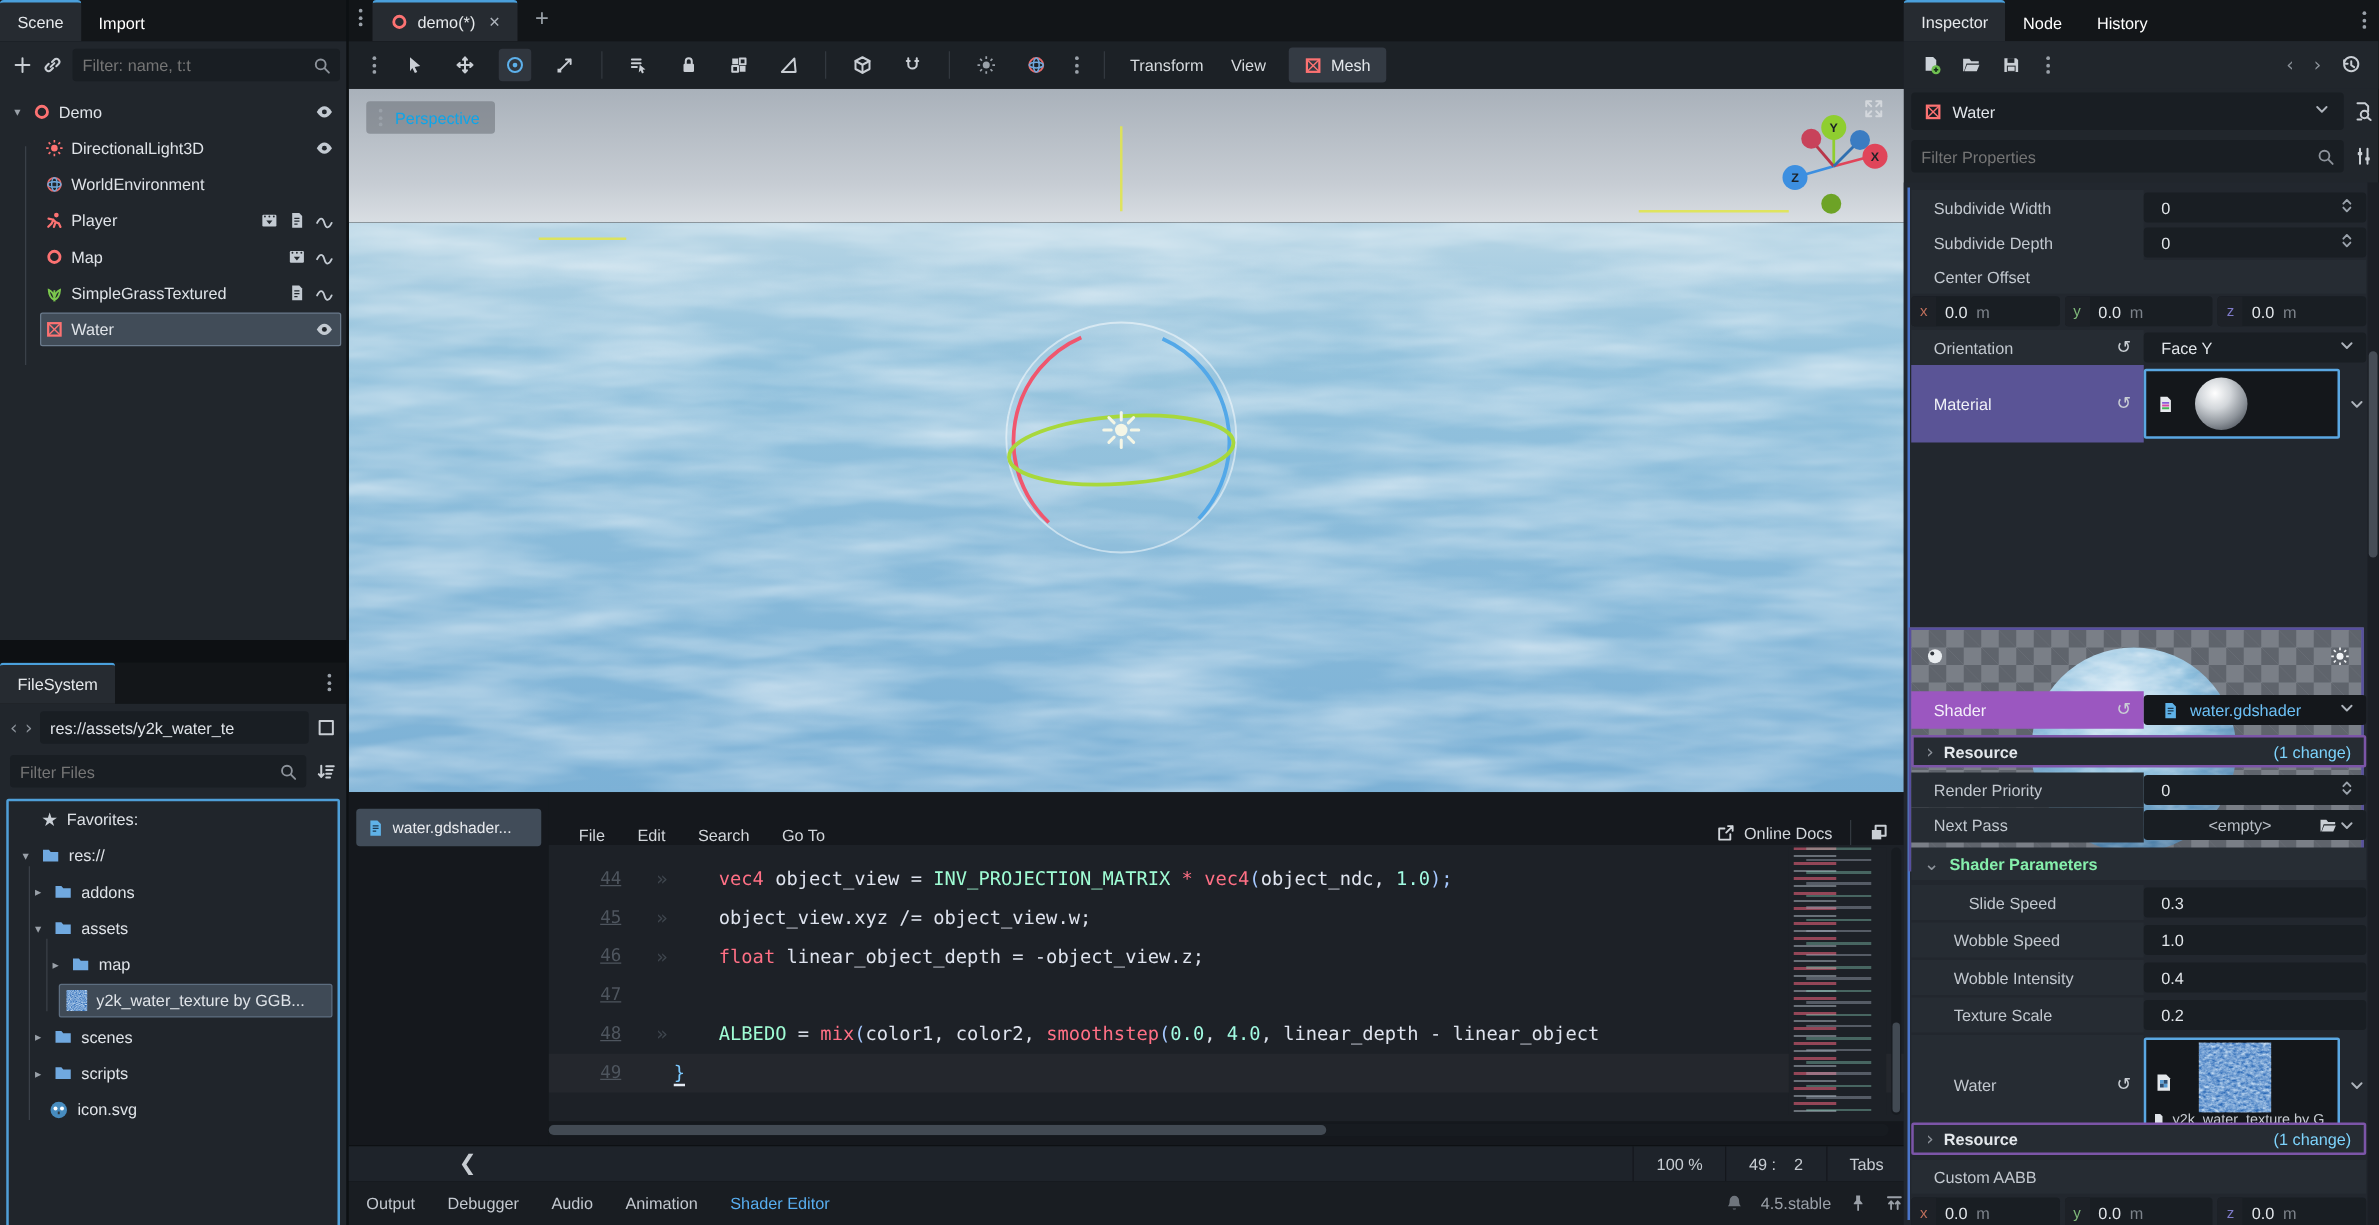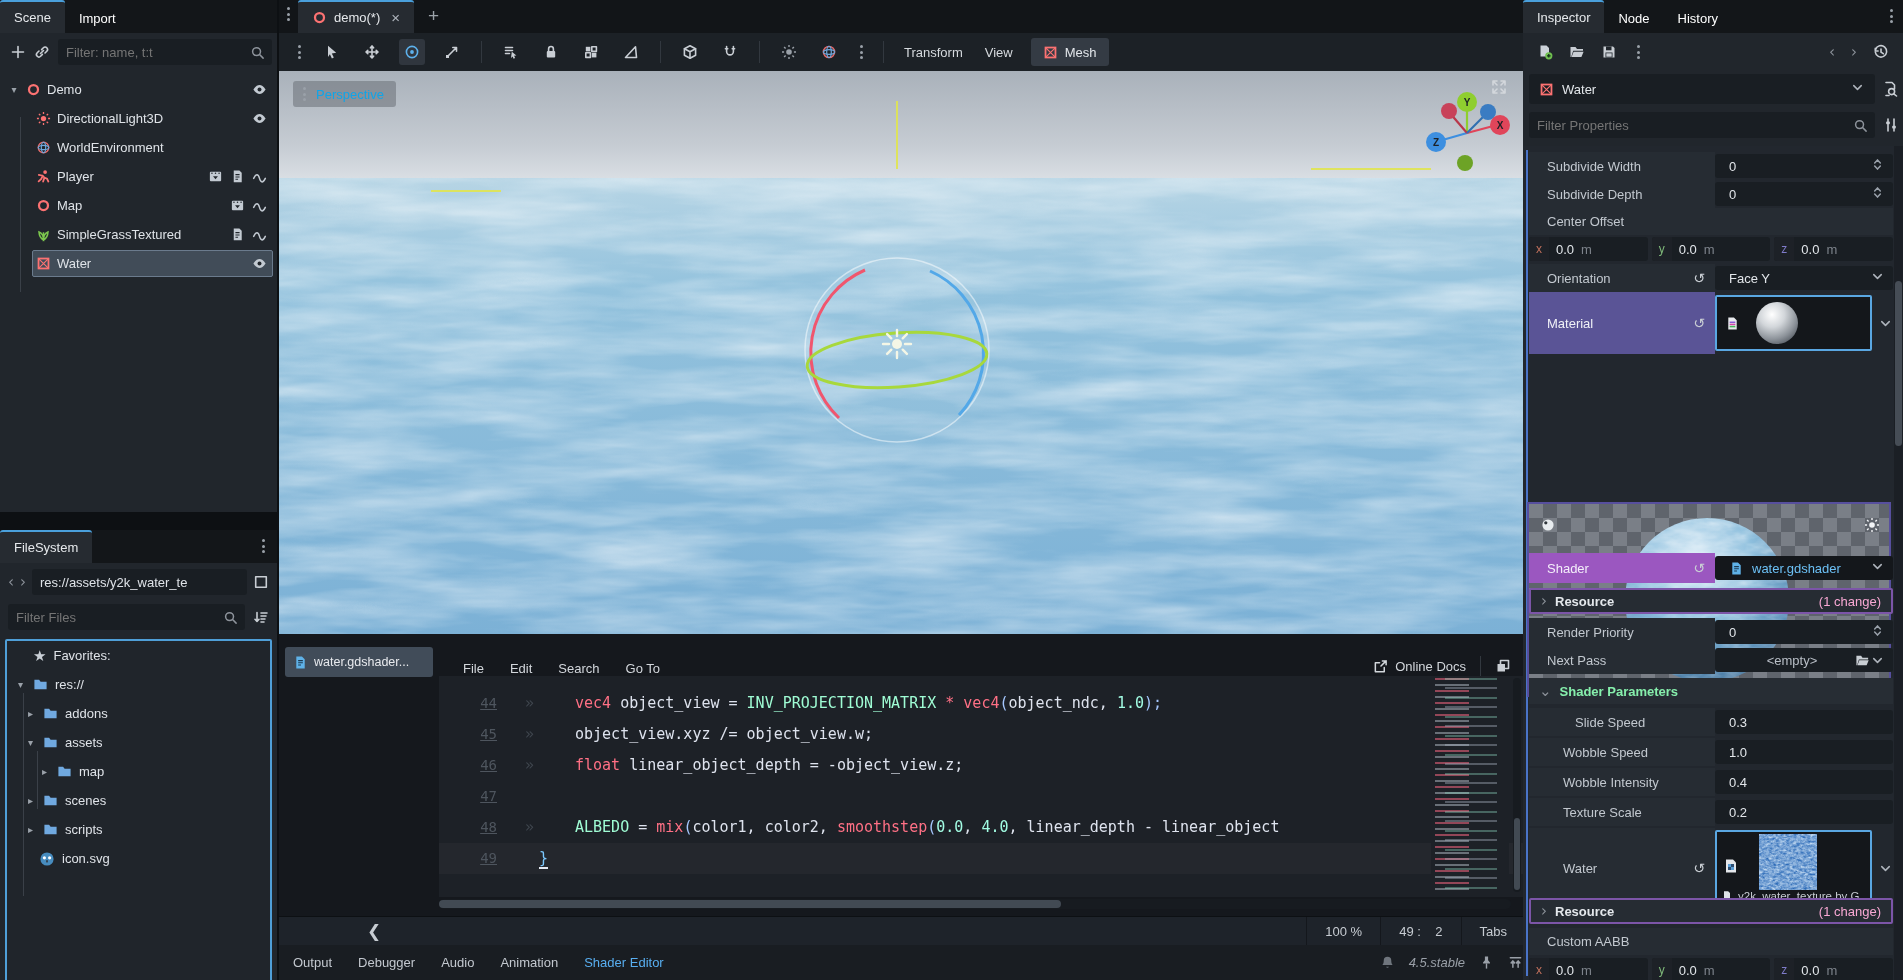--- a/index.html
+++ b/index.html
@@ -83,21 +83,21 @@
      background:repeating-linear-gradient(180deg,rgba(150,230,205,.35) 0 2px,transparent 2px 9px,rgba(170,180,195,.4) 9px 11px,transparent 11px 19px);}
   #vscroll{position:absolute;left:1234px;top:44px;width:8px;height:214px;background:#171b20;border-radius:4px;}
   #vscroll .th{position:absolute;left:1px;right:1px;bottom:2px;height:72px;background:#424a53;border-radius:3px;}
   #hscroll{position:absolute;left:160px;right:14px;bottom:36px;height:10px;background:#171b20;border-radius:5px;}
   #hscroll .th{position:absolute;left:0;top:1px;bottom:1px;width:58%;background:#424a53;border-radius:4px;}
   #sh-status{position:absolute;left:0;right:0;bottom:0;height:28px;background:#1e232a;border-top:1px solid #0d1013;display:flex;align-items:center;color:#c7ccd2;}
   #sh-status .cell{padding:0 18px;border-left:1px solid #14171c;height:100%;display:flex;align-items:center;}
   
   #bottom-bar{position:absolute;left:0;top:945px;width:1246px;height:35px;background:#191d22;display:flex;align-items:center;gap:26px;padding-left:14px;color:#c3c8cf;}
   #bottom-bar .active{color:#58aef0;}
-  #bottom-bar .right{margin-left:auto;display:flex;align-items:flex-end;gap:14px;padding-right:16px;color:#9aa0a8;font-style:italic;}
+  #bottom-bar .right{margin-left:auto;display:flex;align-items:flex-end;gap:14px;padding-right:16px;color:#9aa0a8;}
   
   #inspector{left:1523px;top:0;width:380px;height:980px;background:#21262c;}
   #insp-tools{position:absolute;top:33px;left:0;right:0;height:38px;display:flex;align-items:center;gap:16px;padding:0 14px;background:#21262c;}
   #node-row{position:absolute;top:74px;left:6px;width:346px;height:30px;}
   #filter-row{position:absolute;top:112px;left:6px;width:346px;height:26px;}
   #insp-scroll{position:absolute;top:146px;left:0;right:0;bottom:0;background:#22272e;overflow:hidden;}
   #insp-scroll .vline{position:absolute;left:3px;top:4px;bottom:4px;width:2px;background:#4a74c8;}
   .irow{position:absolute;left:6px;right:10px;display:flex;align-items:center;}
   .plab{flex:0 0 186px;align-self:stretch;display:flex;align-items:center;background:#262c33;color:#c2c8cf;padding-left:18px;box-sizing:border-box;gap:8px;}
   .plab .rv{margin-left:auto;margin-right:10px;}
@@ -105,21 +105,21 @@
   .field{background:#191e23;border-radius:3px;height:24px;display:flex;align-items:center;flex:1;padding:0 8px 0 14px;color:#e2e6ea;}
   .field .spin{margin-left:auto;color:#9aa2ab;}
   .vec3{position:absolute;left:6px;right:10px;display:flex;gap:4px;}
   .vcell{flex:1;background:#191e23;border-radius:3px;height:24px;display:flex;align-items:center;gap:7px;overflow:hidden;}
   .vtag{width:20px;height:100%;display:flex;align-items:center;justify-content:center;background:#1d2127;font-size:12px;}
   .vx{color:#c0705c;} .vy{color:#7fb97a;} .vz{color:#7f7bc9;}
   .vnum{color:#e2e6ea;} .vunit{color:#7d838b;}
   .chev{color:#aeb4bc;}
   .resbox{position:absolute;left:6px;right:10px;height:26px;background:#262c33;border:2px solid #7c55a8;border-radius:2px;display:flex;align-items:center;padding:0 10px;box-sizing:border-box;gap:8px;}
   .resbox b{color:#e4e8ec;font-weight:bold;}
-  .resbox .badge{margin-left:auto;color:#f9a8d4;}
+  .resbox .badge{margin-left:auto;color:#7dd3fc;}
   #matpreview{position:absolute;left:4px;right:12px;top:356px;height:195px;border:2px solid #574f9e;box-sizing:border-box;
      background-color:#7a7f87;
      background-image:linear-gradient(45deg,#5f646c 25%,transparent 25%,transparent 75%,#5f646c 75%),
                       linear-gradient(45deg,#5f646c 25%,transparent 25%,transparent 75%,#5f646c 75%);
      background-size:28px 28px;background-position:0 0,14px 14px;}
   .pvbtn{position:absolute;width:22px;height:22px;display:flex;align-items:center;justify-content:center;color:#e8ecef;}
   #insp-sb{position:absolute;right:0;top:146px;bottom:0;width:9px;background:#1b1f25;}
   #insp-sb .th{position:absolute;left:1px;right:1px;top:135px;height:165px;background:#464d56;border-radius:4px;}
   .seclab{font-weight:bold;color:#86efac;}
   .arrowtxt{font-size:15px;color:#8d939b;font-family:"DejaVu Sans",sans-serif;}
@@ -548,20 +548,29 @@
               <use href="#i-folder"></use>
             </svg>
           <span>assets</span>
         </div>
         <div class="fsrow d2">
           <span class="exp">▸</span>
           <svg class="ic" style="color:#70a9e0">
               <use href="#i-folder"></use>
             </svg>
           <span>map</span>
+        </div>
+        <div class="fsrow d2 selected" style="padding-left:46px;">
+          <span class="thumb-sm">
+            <svg width="17" height="17" viewBox="0 0 48 48">
+                <rect width="48" height="48" fill="#2e6cb8"></rect>
+                <rect width="48" height="48" filter="url(#texNoise)" opacity=".8"></rect>
+              </svg>
+          </span>
+          <span style="white-space:nowrap;overflow:hidden;">y2k_water_texture by GGB...</span>
         </div>
         <div class="fsrow d1">
           <span class="exp">▸</span>
           <svg class="ic" style="color:#70a9e0">
               <use href="#i-folder"></use>
             </svg>
           <span>scenes</span>
         </div>
         <div class="fsrow d1">
           <span class="exp">▸</span>

